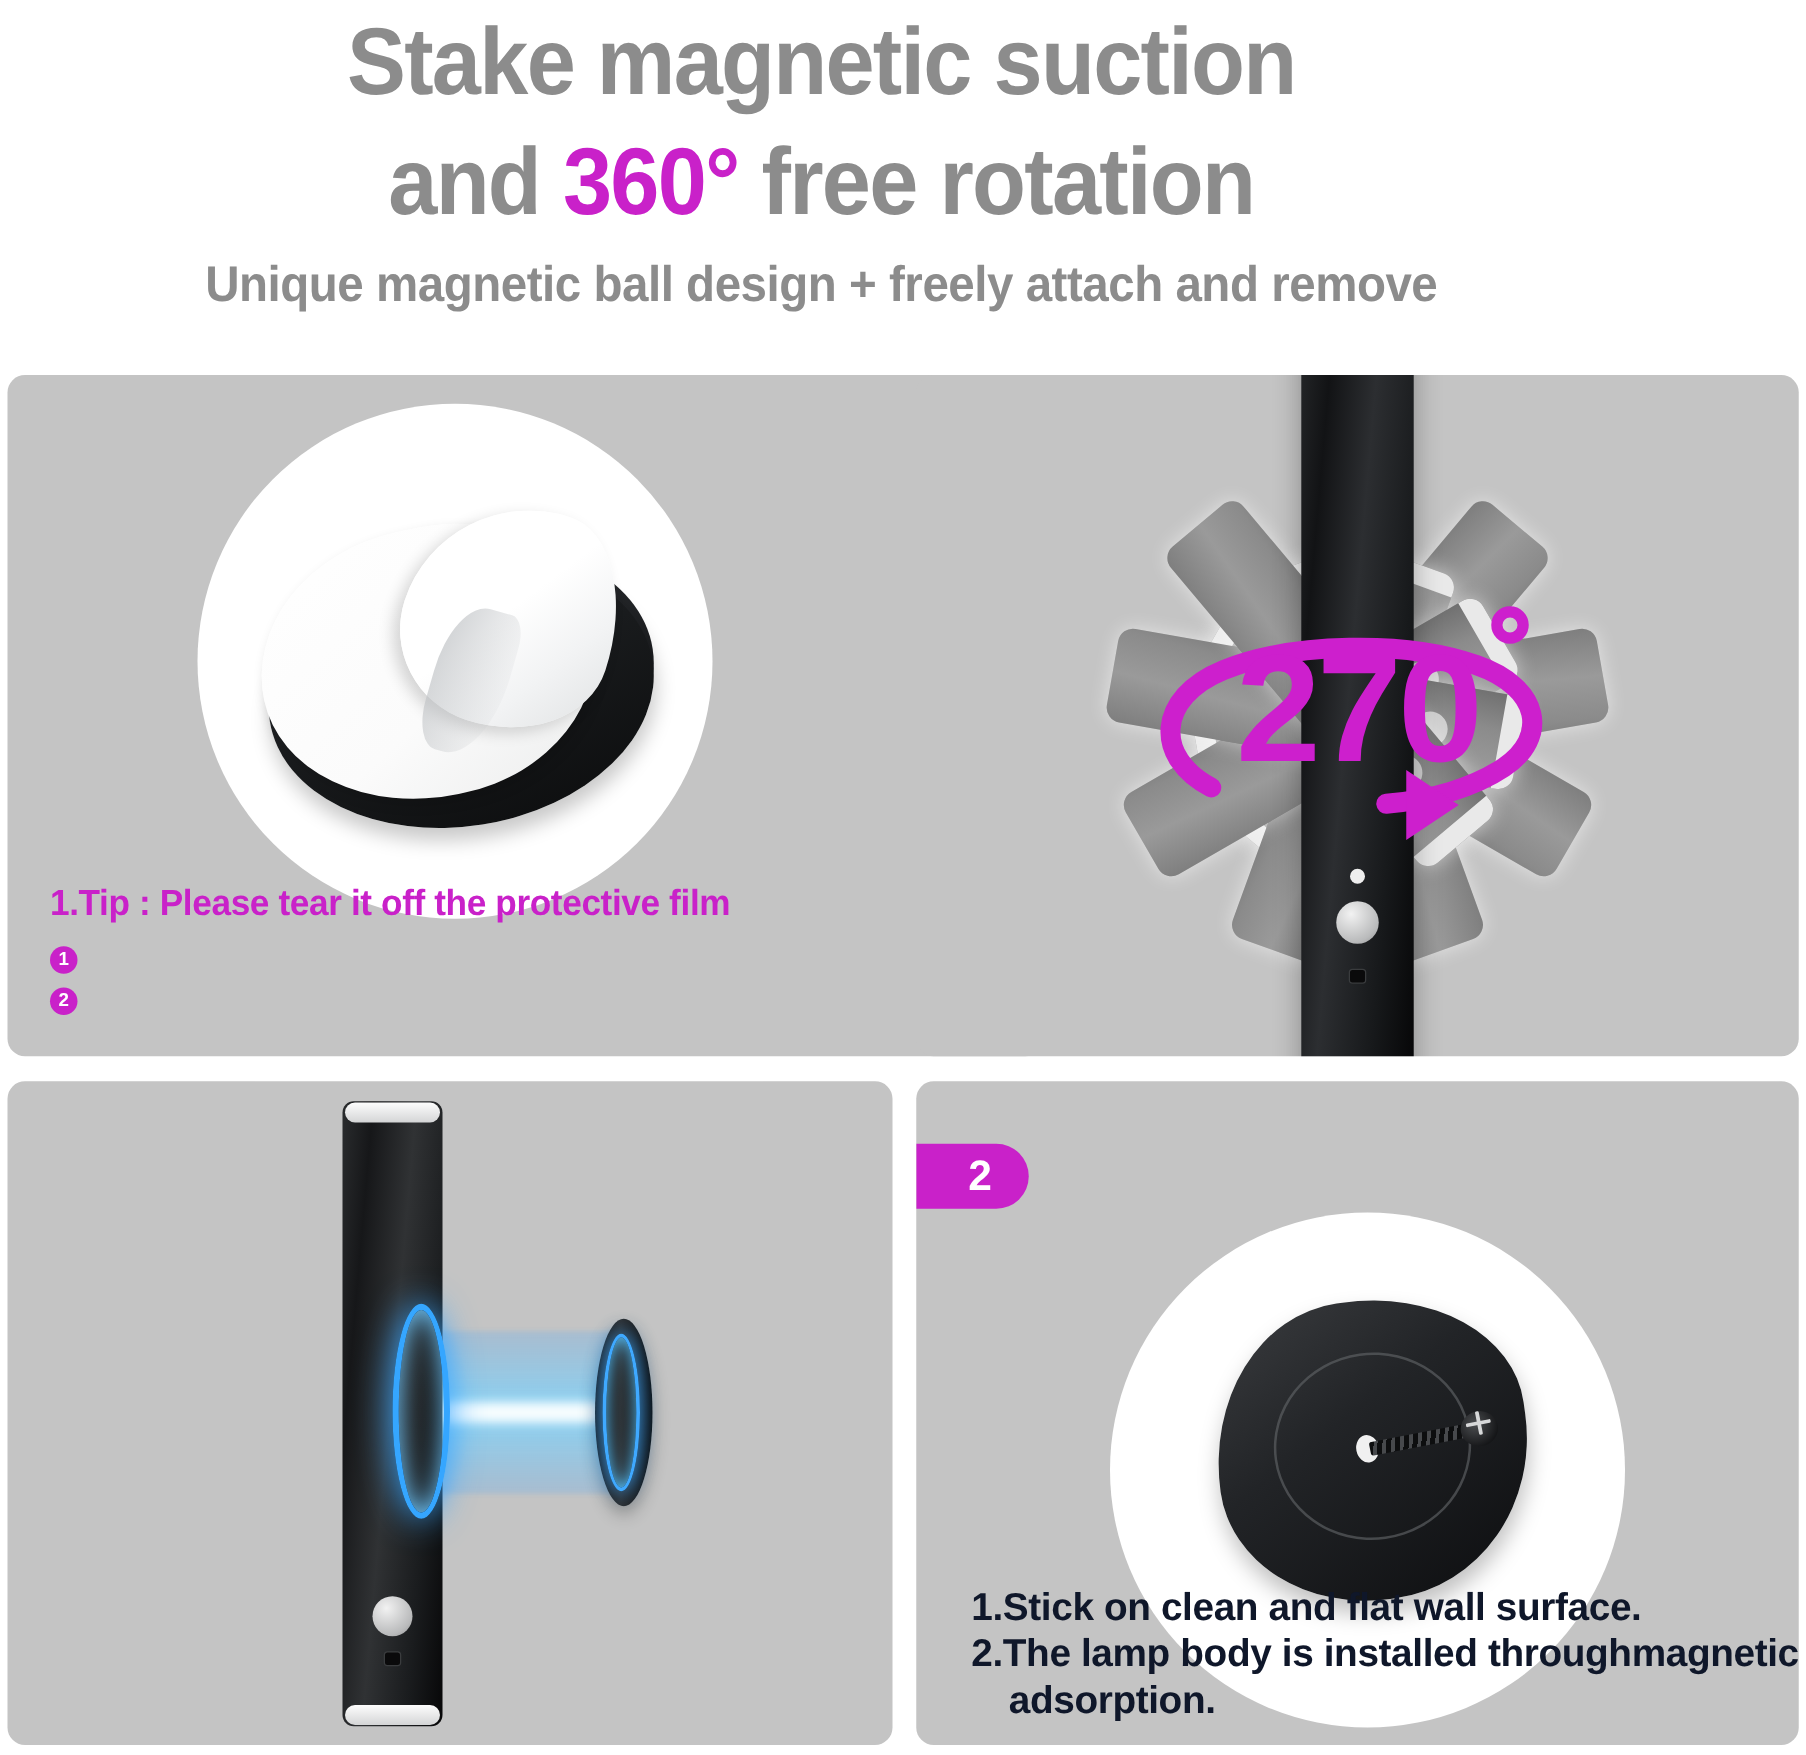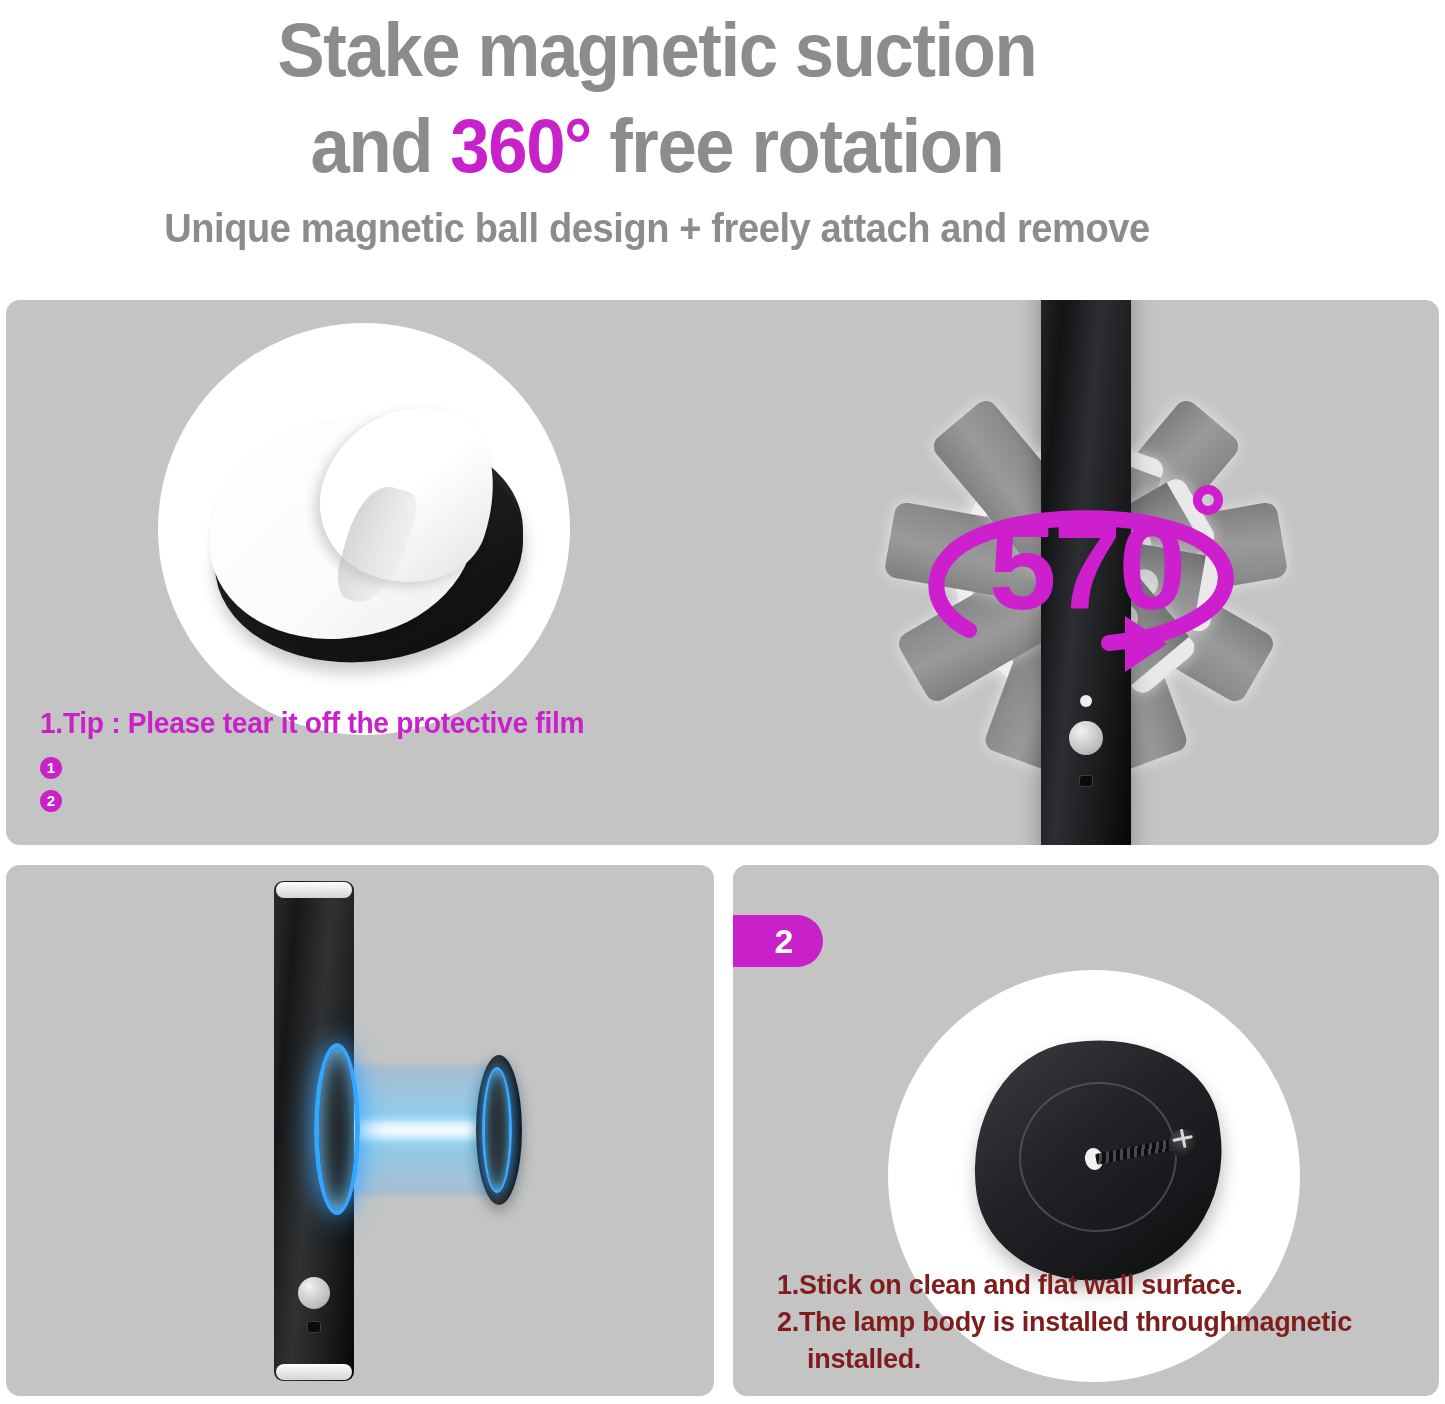--- a/index.html
+++ b/index.html
@@ -420,23 +420,23 @@
   .screw-cross-b { right: 13px; top: 0px; width: 3px; height: 19px; }
 
   
   .cap-br {
     position: absolute;
     left: 44px; top: 402px;
     width: 640px;
   }
   .cap-br-line {
     font-weight: bold;
-    font-size: 27px;
+    font-size: 31px;
     line-height: 37px;
-    color: #7f1d1d;
+    color: #0f172a;
     letter-spacing: -0.3px;
     white-space: nowrap;
   }
   .cap-br-line.indent { padding-left: 30px; }
 </style>
 </head>
 <body>
 
 <div class="page">
 
@@ -492,21 +492,21 @@
         <div class="lamp-sensor" style="top:458px;"></div>
         <div class="lamp-port" style="top:512px;"></div>
       </div>
     </div>
 
     <div class="rot-overlay">
       <svg width="706" height="545" viewBox="0 0 706 545">
         <path d="M 236 330 C 190 306 192 258 246 236 C 300 214 392 212 448 232 C 500 250 506 290 470 314 C 446 330 412 340 376 343" fill="none" stroke="#cd1fcd" stroke-width="16" stroke-linecap="round"></path>
         <polygon points="392,316 392,372 434,344" fill="#cd1fcd"></polygon>
       </svg>
-      <div class="rot-text">570</div>
+      <div class="rot-text">270</div>
       <div class="rot-deg"></div>
     </div>
   </div>
 
   <div class="panel p-bl">
     <div class="bl-scene">
 
       <div class="bl-glow"></div>
       <div class="bl-beam"></div>
       <div class="bl-beam-core"></div>
@@ -541,17 +541,17 @@
         <div class="screw-head">
           <div class="screw-cross-a"></div>
           <div class="screw-cross-b"></div>
         </div>
       </div>
     </div>
 
     <div class="cap-br">
       <div class="cap-br-line">1.Stick on clean and flat wall surface.</div>
       <div class="cap-br-line">2.The lamp body is installed throughmagnetic</div>
-      <div class="cap-br-line indent">installed.</div>
+      <div class="cap-br-line indent">adsorption.</div>
     </div>
   </div>
 
 </div>
 
 </body></html>

